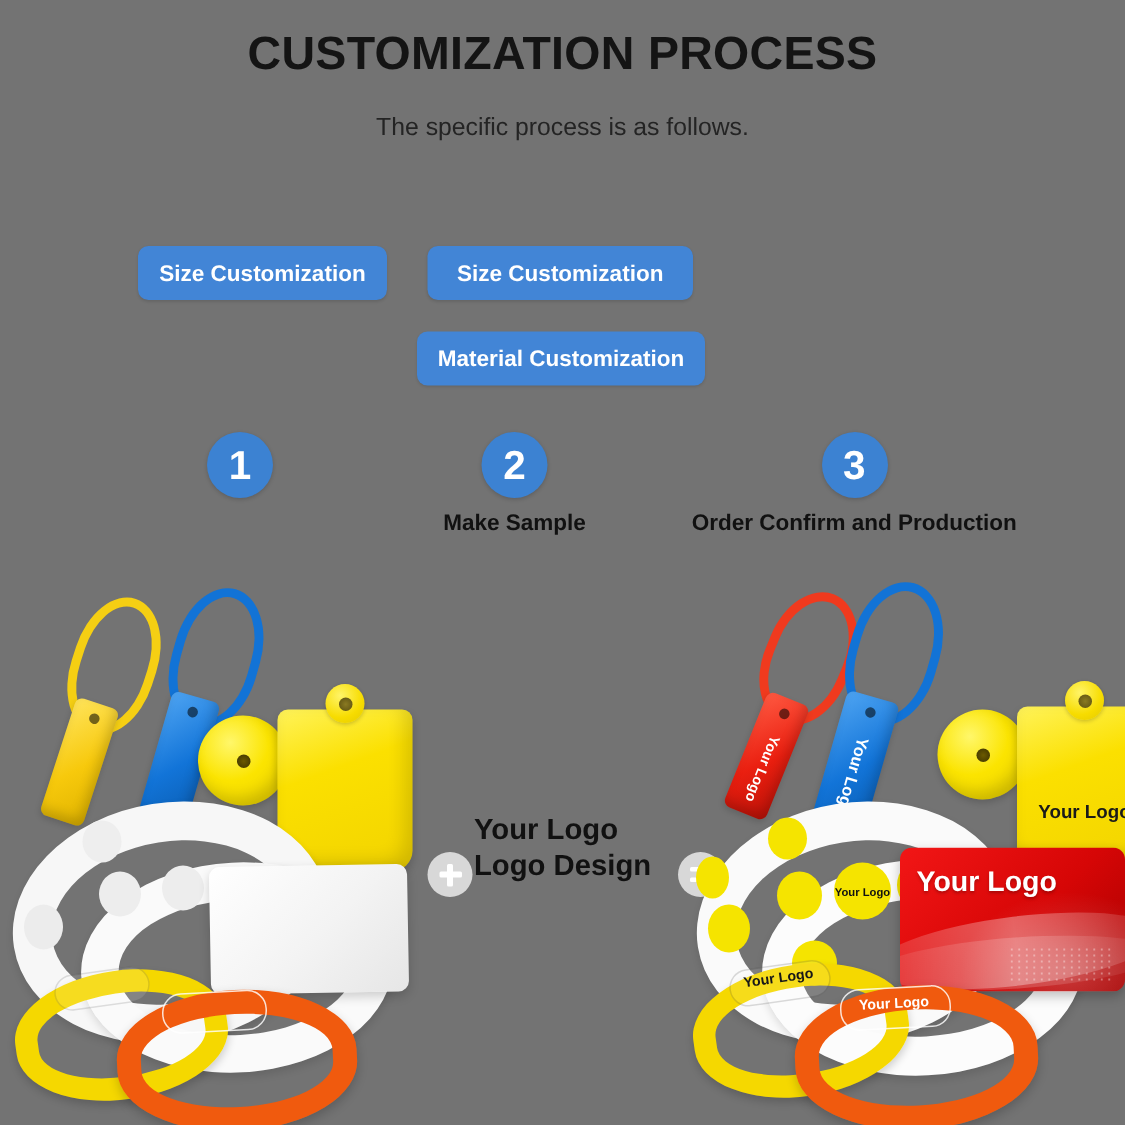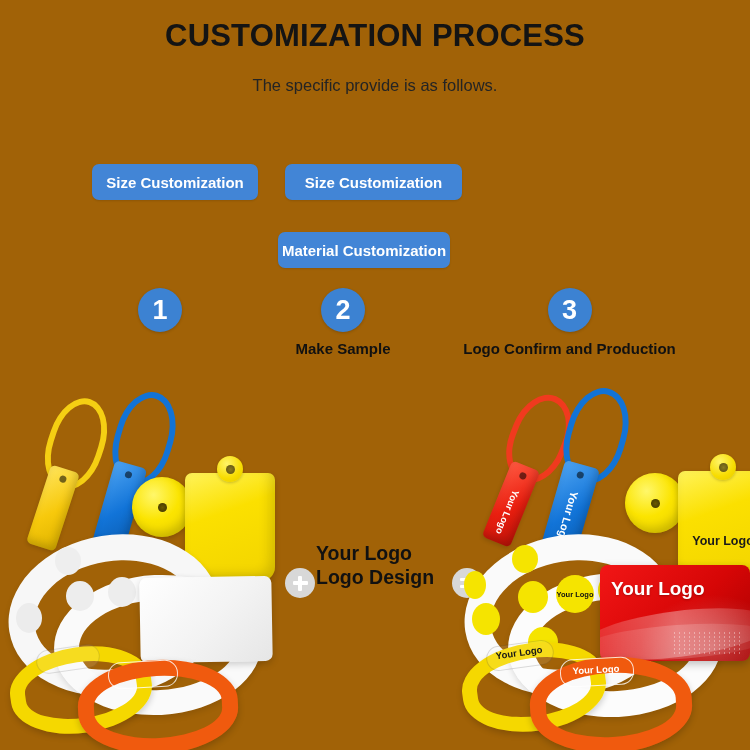--- a/index.html
+++ b/index.html
@@ -2,21 +2,21 @@
 <html><head>
 <meta charset="utf-8">
 <style>
   html, body {
     margin: 0; padding: 0;
     width: 750px; height: 750px;
     background: #ffffff;
     font-family: "Liberation Sans", sans-serif;
     overflow: hidden;
   }
-  #page { position: relative; width: 750px; height: 750px; background:#a16207; }
+  #page { position: relative; width: 750px; height: 750px; background:#737373; }
 
   
   .title {
     position: absolute; top: 18px; left: 0; width: 750px;
     text-align: center;
     font-size: 31px; font-weight: bold; letter-spacing: .2px;
     color: #141414;
   }
   .subtitle {
     position: absolute; top: 72px; left: 0; width: 750px;
@@ -33,21 +33,21 @@
     font-size: 15px; font-weight: bold;
     border-radius: 7px;
     display: flex; align-items: center; justify-content: center;
     height: 36px;
     box-shadow: 0 1px 2px rgba(0,0,0,.12);
     white-space: nowrap;
   }
   #pill-style    { left: 92px;  top: 164px; width: 166px; }
   #pill-size     { left: 285px; top: 164px; width: 177px; }
   #pill-logo     { left: 487px; top: 164px; width: 172px; }
-  #pill-material { left: 278px; top: 232px; width: 172px; }
+  #pill-material { left: 278px; top: 221px; width: 192px; }
 
   
   .step { position: absolute; text-align: center; }
   .step-badge {
     width: 44px; height: 44px; border-radius: 50%;
     background: #3c82d2; color: #fff;
     font-size: 27px; font-weight: bold;
     display: flex; align-items: center; justify-content: center;
     margin: 0 auto 8px auto;
     box-shadow: 0 1px 3px rgba(0,0,0,.18);
@@ -191,37 +191,37 @@
   }
   .slogan span { display: block; white-space: nowrap; }
 </style>
 </head>
 <body>
 
 <div id="page">
 
   <div class="title">CUSTOMIZATION PROCESS</div>
   <div class="subtitle">
-    <span class="l2">The specific provide is as follows.</span>
+    <span class="l2">The specific process is as follows.</span>
   </div>
 
   <div class="pill" id="pill-style">Size Customization</div>
   <div class="pill" id="pill-size">Size Customization</div>
   <div class="pill" id="pill-material">Material Customization</div>
 
   <div class="step" id="step-1">
     <div class="step-badge">1</div>
   </div>
   <div class="step" id="step-2">
     <div class="step-badge">2</div>
     <div class="step-label">Make Sample</div>
   </div>
   <div class="step" id="step-3">
     <div class="step-badge">3</div>
-    <div class="step-label">Logo Confirm and Production</div>
+    <div class="step-label">Order Confirm and Production</div>
   </div>
 
   <div class="panel" id="panel-left">
 
     <div class="obj" style="left:20px; top:10px; width:90px; height:160px; transform:rotate(0deg);">
       <div class="seal-loop" style="left:28px; top:2px; width:44px; height:82px; border-width:6px; border-color:#f5cf13; transform:rotate(18deg);"></div>
       <div class="seal-body" style="left:18px; top:72px; width:30px; height:82px; background:linear-gradient(135deg,#ffe45c 0%,#f7c90c 55%,#e0b400 100%); transform:rotate(18deg);">
         <div class="seal-hole"></div>
       </div>
     </div>

